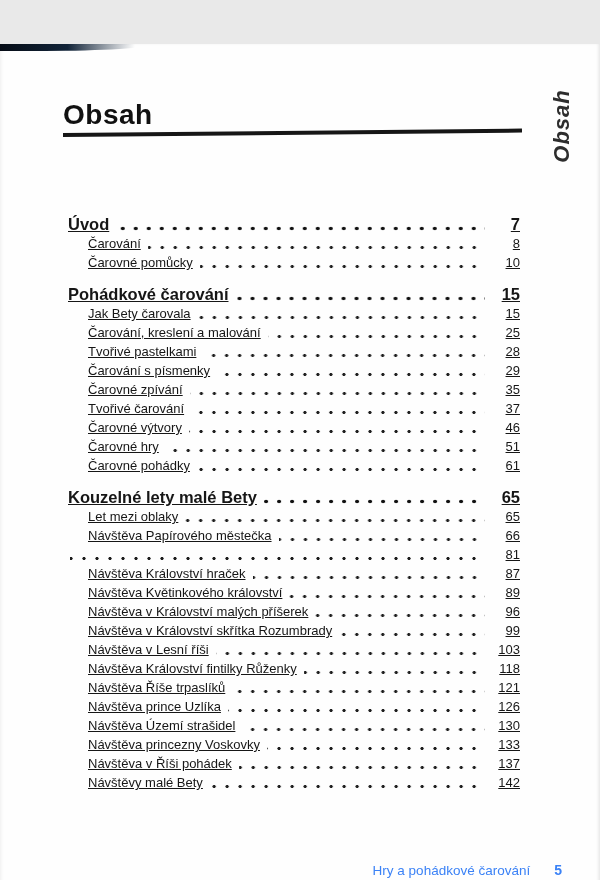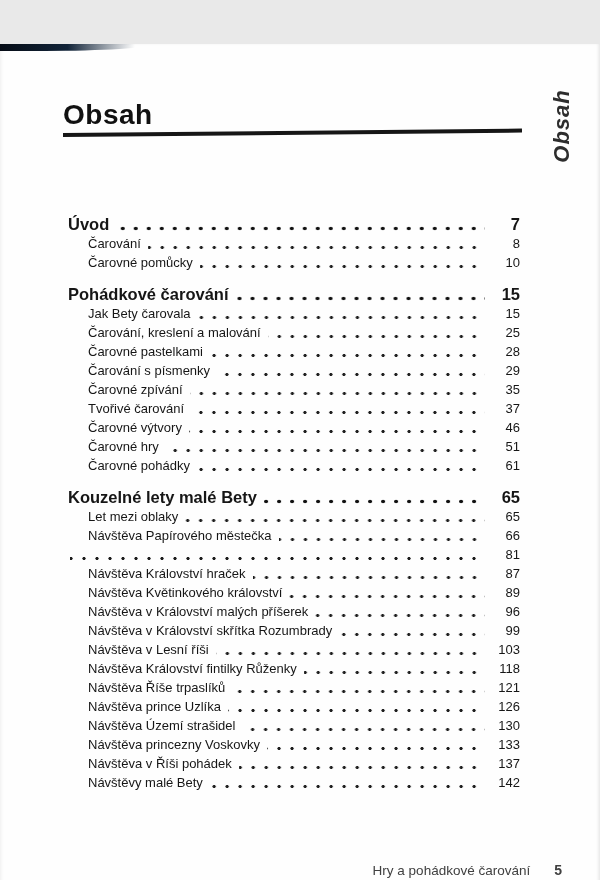--- a/index.html
+++ b/index.html
@@ -37,21 +37,21 @@
   
   .side-tab {
     position: absolute; left: 562px; top: 82px;
     transform: translate(-50%, -50%) rotate(-90deg);
     font-weight: bold; font-style: italic;
     font-size: 22px; letter-spacing: 1px; color: #2d2d2d;
     white-space: nowrap;
   }
   
   .toc { position: absolute; left: 68px; top: 171px; width: 452px; }
-  .toc-section { margin-bottom: 13px; }
+  .toc-section { margin-bottom: 13px; text-decoration: underline; }
   .row {
     display: flex; align-items: flex-end;
     height: 19px; font-size: 13px; line-height: 19px;
     white-space: nowrap;
   }
   .row.header-row { font-weight: bold; font-size: 16.5px; }
   .row.sub-row .title { padding-left: 20px; }
   .title { flex: 0 0 auto; padding-right: 5px; }
   .leader {
     flex: 1 1 auto; align-self: flex-end;
@@ -62,21 +62,21 @@
     background-position: right center;
   }
   .row.header-row .leader {
     background-image: radial-gradient(circle at 2px 2.5px, #111 1.6px, rgba(0,0,0,0) 2.1px);
   }
   .pagenum { flex: 0 0 30px; text-align: right; }
   
   .footer {
     position: absolute; left: 68px; top: 818px; width: 494px;
     display: flex; justify-content: flex-end; align-items: baseline;
-    font-size: 13.5px; color: #404040;
+    font-size: 13.5px; color: #3b82f6;
   }
   .footer-title { margin-right: 24px; }
   .footer-page { font-weight: bold; font-size: 14px; }
 </style>
 </head>
 <body>
 
 <div class="page">
 
   <div class="scan-artifact"></div>
@@ -116,21 +116,21 @@
           <span class="title">Jak Bety čarovala</span>
           <span class="leader"></span>
           <span class="pagenum">15</span>
         </div>
         <div class="row sub-row">
           <span class="title">Čarování, kreslení a malování</span>
           <span class="leader"></span>
           <span class="pagenum">25</span>
         </div>
         <div class="row sub-row">
-          <span class="title">Čarovné pastelkami</span>
+          <span class="title">Tvořivé pastelkami</span>
           <span class="leader"></span>
           <span class="pagenum">28</span>
         </div>
         <div class="row sub-row">
           <span class="title">Čarování s písmenky</span>
           <span class="leader"></span>
           <span class="pagenum">29</span>
         </div>
         <div class="row sub-row">
           <span class="title">Čarovné zpívání</span>

